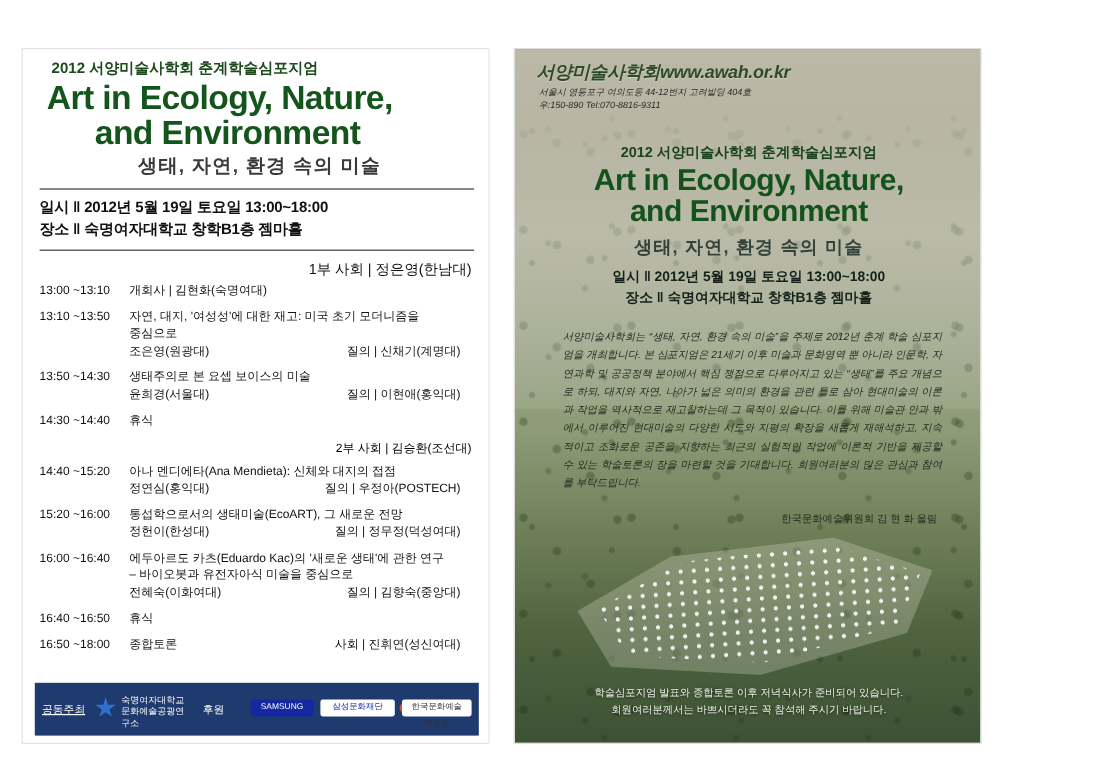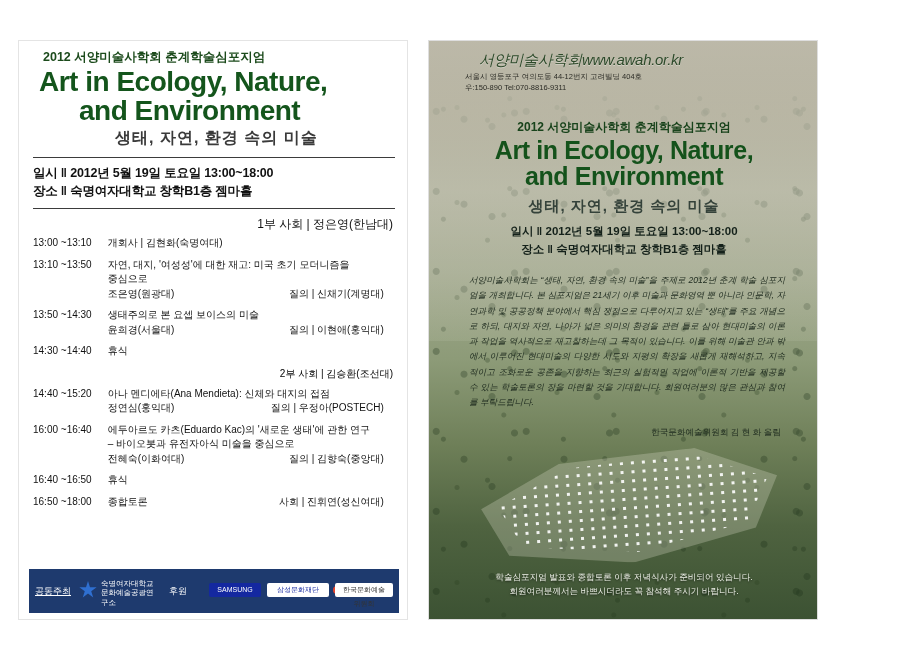--- a/index.html
+++ b/index.html
@@ -231,33 +231,33 @@
   .r-inner {
     position: absolute;
     left: 0; top: 0; width: 390px; height: 580px;
   }
   .site-url {
     position: absolute;
     left: 18px;
     top: 10px;
     font-size: 15px;
     font-style: italic;
-    font-weight: normal;
+    font-weight: bold;
     color: #2d4a2a;
     letter-spacing: -0.3px;
     text-shadow: 0 1px 0 rgba(255,255,255,0.35);
-    margin-left: 32px;
   }
   .addr {
     position: absolute;
-    left: 36px;
+    left: 20px;
     top: 30px;
     font-size: 7.5px;
     color: #2b2b25;
     line-height: 1.5;
+    font-style: italic;
   }
   .r-kr-sub {
     position: absolute;
     left: 0; right: 0;
     top: 78px;
     text-align: center;
     font-size: 12px;
     font-weight: bold;
     color: #18431b;
   }
@@ -414,20 +414,30 @@
           <span class="sch-time">14:40 ~15:20</span>
           <span class="sch-body">
             <span class="sch-title">아나 멘디에타(Ana Mendieta): 신체와 대지의 접점</span>
             <span class="sch-speaker-row">
               <span>정연심(홍익대)</span>
               <span class="sch-disc">질의 | 우정아(POSTECH)</span>
             </span>
           </span>
         </div>
 
+        <div class="sch-row">
+          <span class="sch-time">15:20 ~16:00</span>
+          <span class="sch-body">
+            <span class="sch-title">통섭학으로서의 생태미술(EcoART), 그 새로운 전망</span>
+            <span class="sch-speaker-row">
+              <span>정헌이(한성대)</span>
+              <span class="sch-disc">질의 | 정무정(덕성여대)</span>
+            </span>
+          </span>
+        </div>
 
         <div class="sch-row">
           <span class="sch-time">16:00 ~16:40</span>
           <span class="sch-body">
             <span class="sch-title">에두아르도 카츠(Eduardo Kac)의 '새로운 생태'에 관한 연구</span>
             <span class="sch-sub">– 바이오봇과 유전자아식 미술을 중심으로</span>
             <span class="sch-speaker-row">
               <span>전혜숙(이화여대)</span>
               <span class="sch-disc">질의 | 김향숙(중앙대)</span>
             </span>

